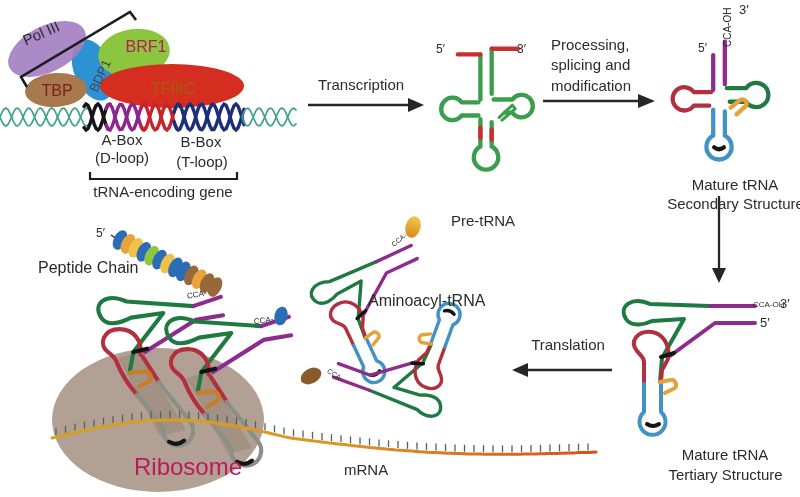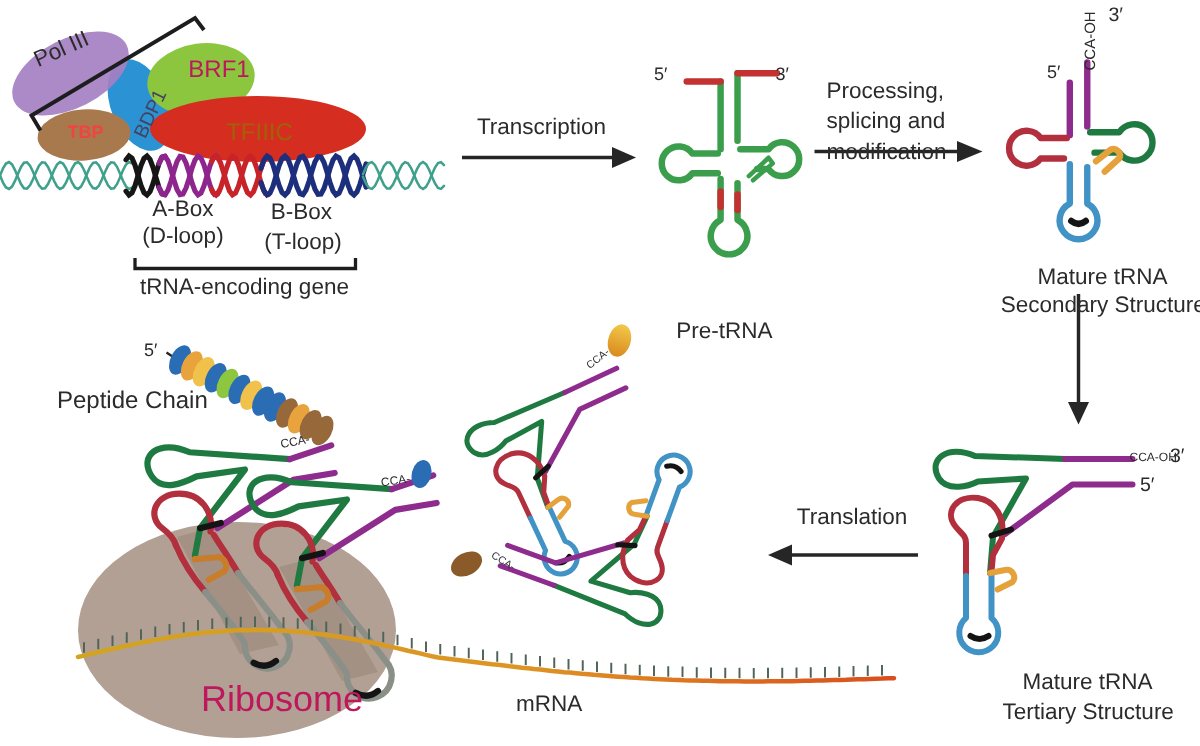--- a/index.html
+++ b/index.html
@@ -221,31 +221,31 @@
       </g>
 
   <ellipse cx="413" cy="227" rx="7.5" ry="11" transform="rotate(16 413 227)" fill="url(#goldG)"></ellipse>
   <ellipse cx="311" cy="376" rx="11" ry="7.5" transform="rotate(-28 311 376)" fill="#8a5a28"></ellipse>
   <ellipse cx="281" cy="316" rx="6.5" ry="9.5" transform="rotate(14 281 316)" fill="#2a6db5"></ellipse>
 </svg>
 
 <div class="lbl" style="left:20px;top:33px;font-size:15px;transform:rotate(-24deg);transform-origin:left top;">Pol III</div>
 <div class="lbl" style="left:86px;top:88px;font-size:13px;color:#45425e;transform:rotate(-65deg);transform-origin:left top;">BDP1</div>
 <div class="lbl ctr" style="left:116px;top:37px;width:60px;font-size:16px;color:#be185d;">BRF1</div>
-<div class="lbl ctr" style="left:33px;top:81px;width:48px;font-size:12px;color:#ef4444;font-weight:bold;">TBP</div>
+<div class="lbl ctr" style="left:33px;top:81px;width:48px;font-size:16px;color:#7f1d1d;">TBP</div>
 <div class="lbl ctr" style="left:143px;top:79px;width:60px;font-size:16px;color:#a16207;">TFIIIC</div>
 
 <div class="lbl ctr" style="left:87px;top:131px;width:70px;font-size:15px;">A-Box</div>
 <div class="lbl ctr" style="left:84px;top:149px;width:76px;font-size:15px;">(D-loop)</div>
 <div class="lbl ctr" style="left:166px;top:133px;width:70px;font-size:15px;">B-Box</div>
 <div class="lbl ctr" style="left:164px;top:153px;width:76px;font-size:15px;">(T-loop)</div>
 <div class="lbl ctr" style="left:78px;top:183px;width:170px;font-size:15px;">tRNA-encoding gene</div>
 
 <div class="lbl ctr" style="left:308px;top:76px;width:106px;font-size:15px;">Transcription</div>
-<div class="lbl" style="left:551px;top:51px;font-size:15px;line-height:1.35;">
+<div class="lbl" style="left:551px;top:35px;font-size:15px;line-height:1.35;">
   <div>Processing,</div>
   <div>splicing and</div>
   <div>modification</div>
 </div>
 <div class="lbl ctr" style="left:524px;top:336px;width:88px;font-size:15px;">Translation</div>
 
 <div class="lbl" style="left:436px;top:42px;font-size:12px;">5′</div>
 <div class="lbl" style="left:517px;top:42px;font-size:12px;">3′</div>
 <div class="lbl ctr" style="left:428px;top:176px;width:110px;font-size:15px;margin-top:36px;">Pre-tRNA</div>
 
@@ -254,20 +254,21 @@
 <div class="lbl" style="left:739px;top:2px;font-size:13px;">3′</div>
 <div class="lbl ctr" style="left:655px;top:176px;width:160px;font-size:15px;">Mature tRNA</div>
 <div class="lbl ctr" style="left:648px;top:195px;width:175px;font-size:15px;">Secondary Structure</div>
 
 <div class="lbl" style="left:753px;top:300px;font-size:8px;">CCA-OH</div>
 <div class="lbl" style="left:780px;top:296px;font-size:13px;">3′</div>
 <div class="lbl" style="left:760px;top:315px;font-size:13px;">5′</div>
 <div class="lbl ctr" style="left:645px;top:446px;width:160px;font-size:15px;">Mature tRNA</div>
 <div class="lbl ctr" style="left:638px;top:466px;width:175px;font-size:15px;">Tertiary Structure</div>
 
+<div class="lbl" style="left:368px;top:291px;font-size:16px;">Aminoacyl-tRNA</div>
 <div class="lbl" style="left:391px;top:236px;font-size:7px;transform:rotate(-38deg);">CCA-</div>
 <div class="lbl" style="left:326px;top:371px;font-size:7px;transform:rotate(32deg);">CCA-</div>
 
 <div class="lbl" style="left:38px;top:258px;font-size:16px;">Peptide Chain</div>
 <div class="lbl" style="left:96px;top:226px;font-size:12px;">5′</div>
 <div class="lbl" style="left:90px;top:452px;font-size:24px;color:#be185d;margin-left:44px;">Ribosome</div>
 <div class="lbl" style="left:344px;top:461px;font-size:15px;">mRNA</div>
 <div class="lbl" style="left:187px;top:290px;font-size:8px;transform:rotate(-10deg);">CCA-</div>
 <div class="lbl" style="left:254px;top:316px;font-size:8px;transform:rotate(-8deg);">CCA-</div>
 

